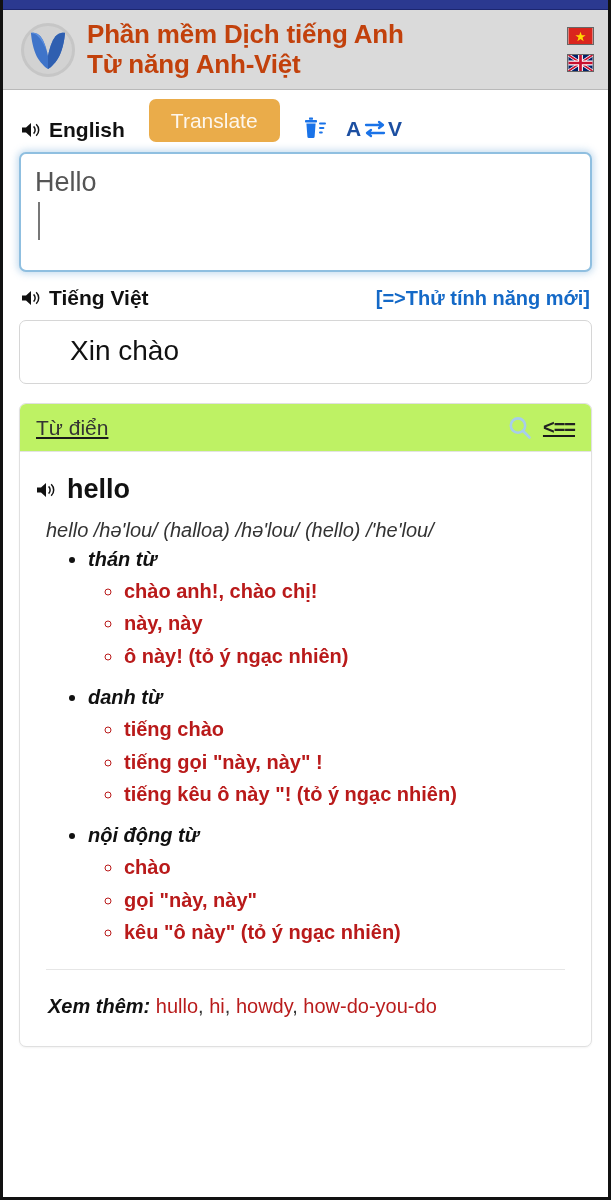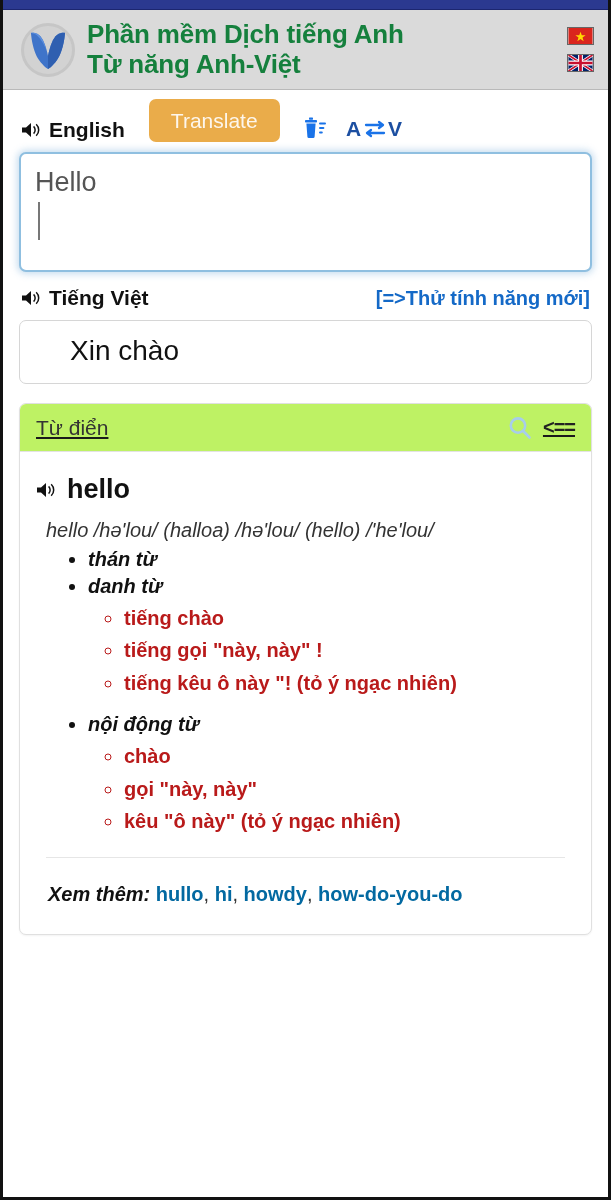--- a/index.html
+++ b/index.html
@@ -62,21 +62,21 @@
     width: 38px; height: 40px;
   }
   .title-block {
     flex: 1 1 auto;
     line-height: 1.12;
     padding-left: 2px;
   }
   .title-block .t1, .title-block .t2 {
     font-size: 26px;
     font-weight: bold;
-    color: #15803d;
+    color: #c2410c;
     letter-spacing: -0.2px;
     white-space: nowrap;
   }
   .flags {
     flex: 0 0 auto;
     display: flex;
     flex-direction: column;
     gap: 9px;
     align-items: center;
     padding-right: 6px;
@@ -278,23 +278,22 @@
     font-size: 20px;
     margin: 0 0 8px 12px;
     line-height: 1.4;
   }
   .see-also .lab {
     font-weight: bold;
     font-style: italic;
     color: #111;
   }
   .see-also a {
-    color: #0369a1;
+    color: #b91c1c;
     text-decoration: none;
-    font-weight: bold;
   }
   .see-also .sep { color: #333; }
 </style>
 </head>
 <body>
 
 <div id="page">
 
   <div class="topbar"></div>
 
@@ -401,20 +400,25 @@
           <path d="M15.2 3.2 A8 8 0 0 1 15.2 14.8" stroke="#111" stroke-width="1.5" fill="none"></path>
         </svg>
         <span class="entry-word">hello</span>
       </div>
 
       <div class="phonetic">hello /hə'lou/ (halloa) /hə'lou/ (hello) /'he'lou/</div>
 
       <ul class="pos-list">
         <li>
           <span>thán từ</span>
+          <ul class="sense-list">
+            <li>chào anh!, chào chị!</li>
+            <li>này, này</li>
+            <li>ô này! (tỏ ý ngạc nhiên)</li>
+          </ul>
         </li>
         <li>
           <span>danh từ</span>
           <ul class="sense-list">
             <li>tiếng chào</li>
             <li>tiếng gọi "này, này" !</li>
             <li>tiếng kêu ô này "! (tỏ ý ngạc nhiên)</li>
           </ul>
         </li>
         <li>

